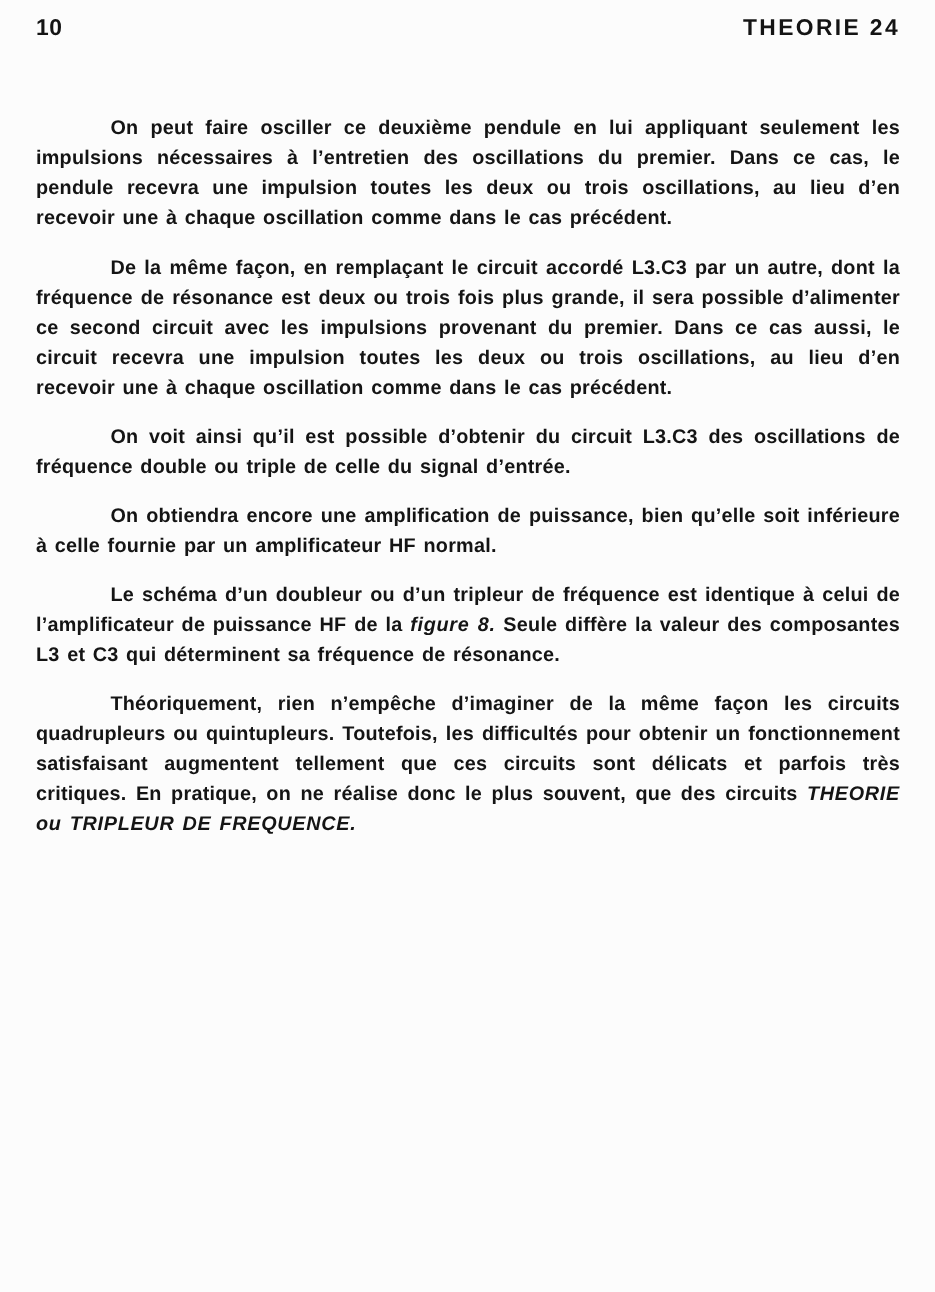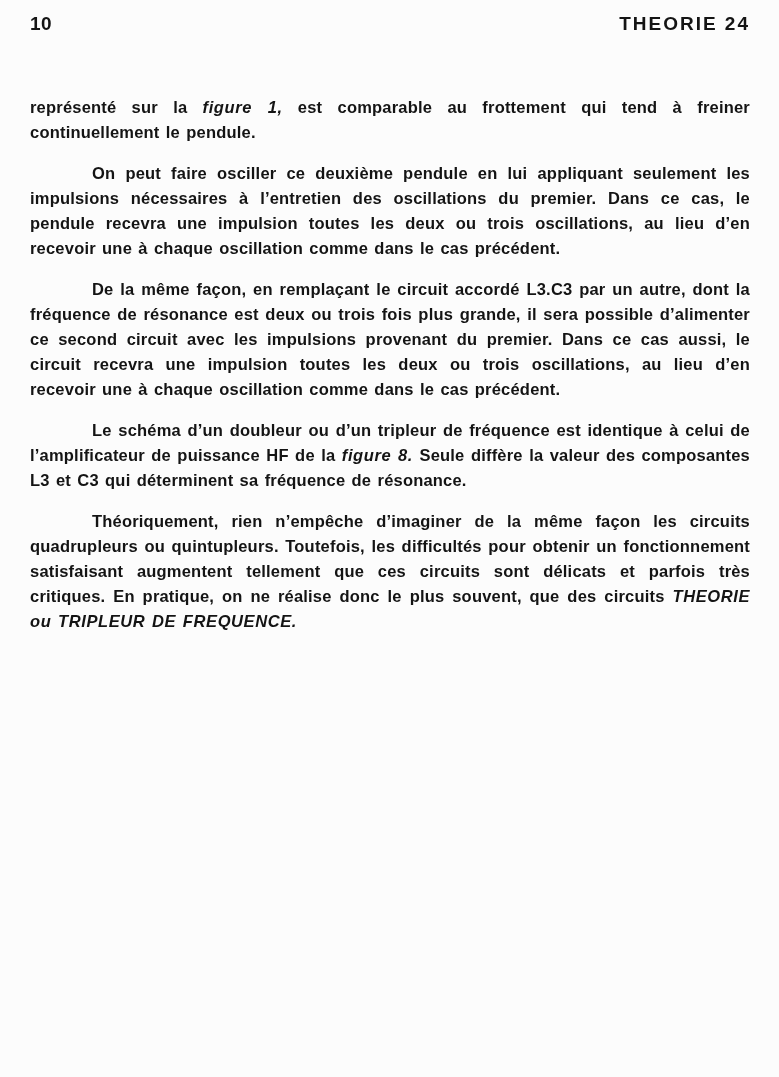--- a/index.html
+++ b/index.html
@@ -56,19 +56,20 @@
 </head>
 <body>
 
 <div class="page">
   <div class="page-header">
     <span class="page-number">10</span>
     <span class="doc-title">THEORIE 24</span>
   </div>
 
   <div class="doc-body">
-      <p class="para no-indent"><span>représenté sur la </span><em>figure 1,</em><span> est comparable au frottement qui tend à freiner continuellement le pendule.</span></p>
       <p class="para"><span>On peut faire osciller ce deuxième pendule en lui appliquant seulement les impulsions nécessaires à l’entretien des oscillations du premier. Dans ce cas, le pendule recevra une impulsion toutes les deux ou trois oscillations, au lieu d’en recevoir une à chaque oscillation comme dans le cas précédent.</span></p>
       <p class="para"><span>De la même façon, en remplaçant le circuit accordé L3.C3 par un autre, dont la fréquence de résonance est deux ou trois fois plus grande, il sera possible d’alimenter ce second circuit avec les impulsions provenant du premier. Dans ce cas aussi, le circuit recevra une impulsion toutes les deux ou trois oscillations, au lieu d’en recevoir une à chaque oscillation comme dans le cas précédent.</span></p>
+      <p class="para"><span>On voit ainsi qu’il est possible d’obtenir du circuit L3.C3 des oscillations de fréquence double ou triple de celle du signal d’entrée.</span></p>
+      <p class="para"><span>On obtiendra encore une amplification de puissance, bien qu’elle soit inférieure à celle fournie par un amplificateur HF normal.</span></p>
       <p class="para"><span>Le schéma d’un doubleur ou d’un tripleur de fréquence est identique à celui de l’amplificateur de puissance HF de la </span><em>figure 8.</em><span> Seule diffère la valeur des composantes L3 et C3 qui déterminent sa fréquence de résonance.</span></p>
       <p class="para"><span>Théoriquement, rien n’empêche d’imaginer de la même façon les circuits quadrupleurs ou quintupleurs. Toutefois, les difficultés pour obtenir un fonctionnement satisfaisant augmentent tellement que ces circuits sont délicats et parfois très critiques. En pratique, on ne réalise donc le plus souvent, que des circuits </span><em>THEORIE ou TRIPLEUR DE FREQUENCE.</em></p>
     </div>
 </div>
 
 </body></html>

